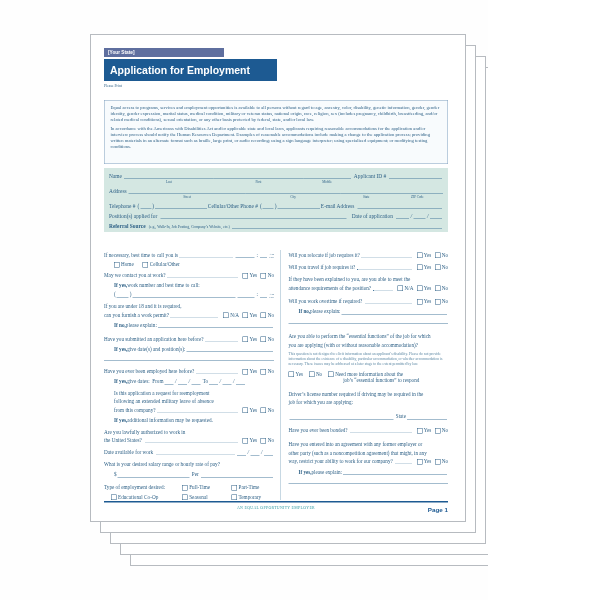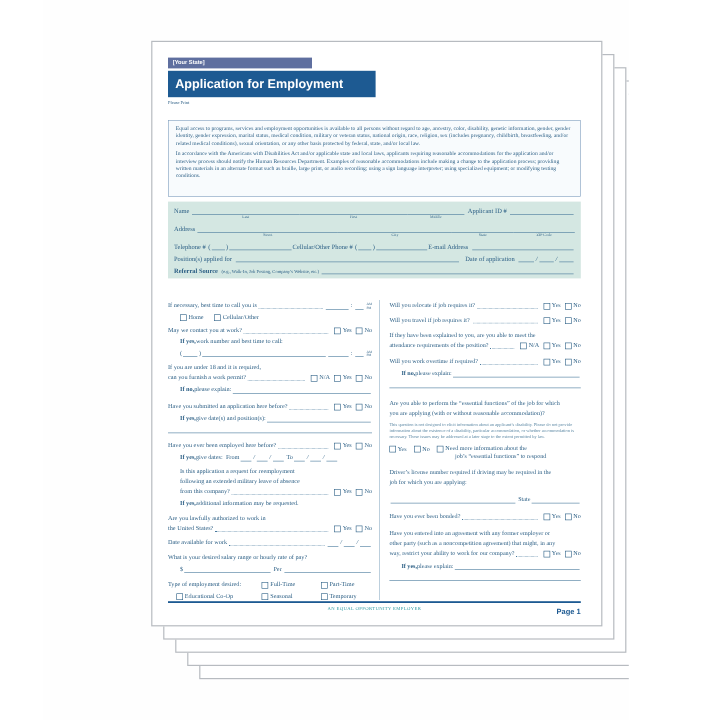--- a/index.html
+++ b/index.html
@@ -1,17 +1,17 @@
 <!DOCTYPE html>
 <html><head>
 <meta charset="utf-8">
 <style>
   html,body{margin:0;padding:0;background:#ffffff;}
   .stage{position:relative;width:488px;height:600px;background:#fefefe;overflow:hidden;
-         font-family:"Liberation Serif",serif;margin-left:36px;}
+         font-family:"Liberation Serif",serif;}
   .sheet{position:absolute;width:376px;height:488px;background:#ffffff;border:1px solid #b7bbc0;box-sizing:border-box;}
   .front{z-index:10;}
   .inner{position:absolute;left:0;top:0;width:752px;height:976px;transform:scale(.5);transform-origin:0 0;color:#2c5f85;}
 
   
   .statebar{position:absolute;left:26px;top:26px;width:240px;height:18px;background:#5f6f9f;color:#fff;
             font-family:"Liberation Sans",sans-serif;font-weight:bold;font-size:9.5px;line-height:18px;padding-left:8px;box-sizing:border-box;}
   .titlebar{position:absolute;left:26px;top:48px;width:346px;height:44px;background:#1d5a92;color:#fff;
             font-family:"Liberation Sans",sans-serif;font-weight:bold;font-size:21px;line-height:44px;padding-left:12px;box-sizing:border-box;}
   .pleaseprint{position:absolute;left:26px;top:96px;font-size:7.5px;color:#2c5f85;}

